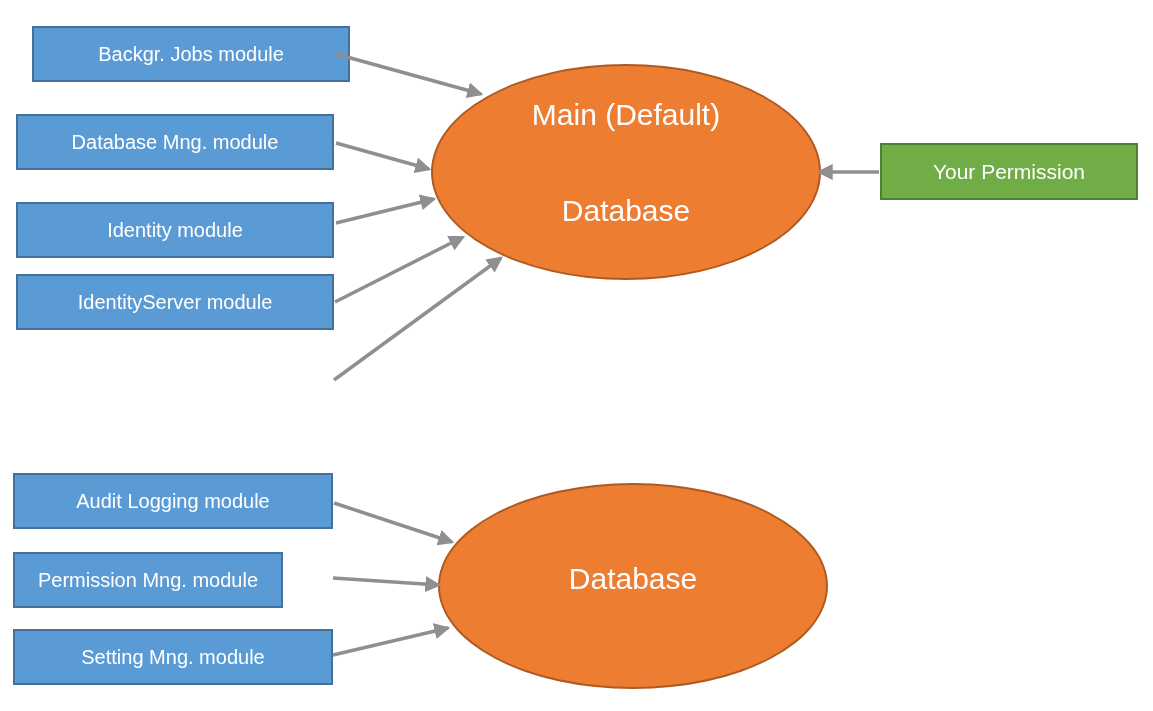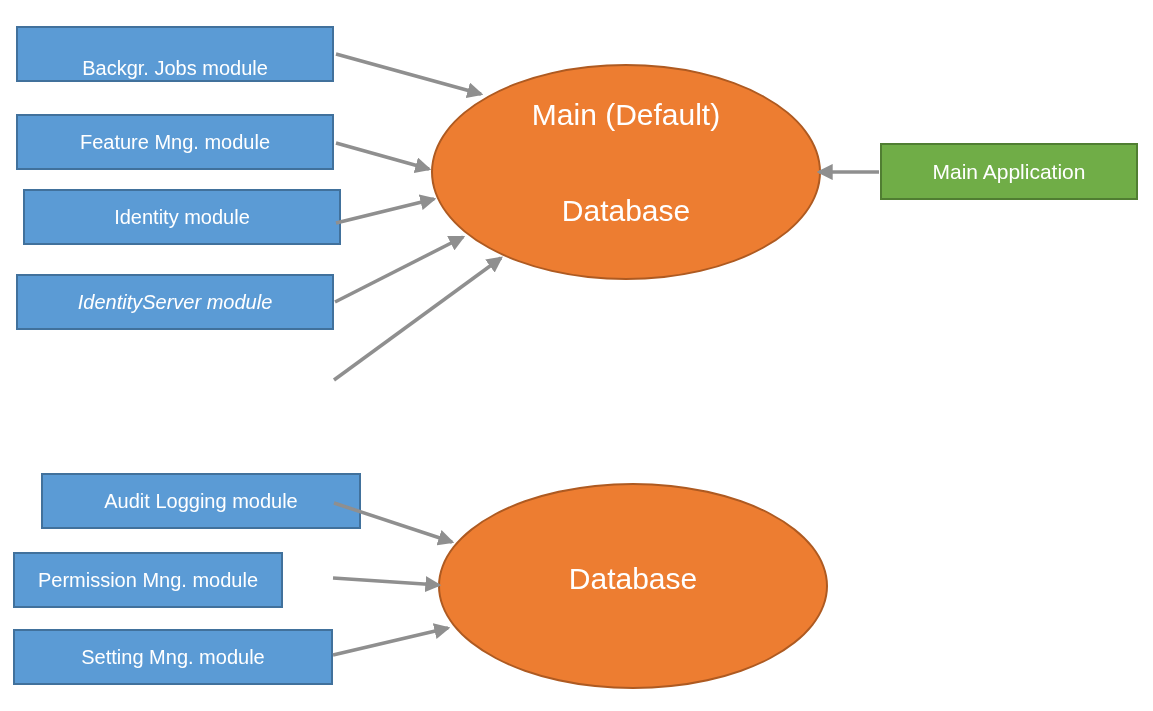--- a/index.html
+++ b/index.html
@@ -18,26 +18,26 @@
     background: #5B9BD5;
     border: 2px solid #41719C;
     box-sizing: border-box;
     color: #ffffff;
     font-size: 20px;
     display: flex;
     align-items: center;
     justify-content: center;
     text-align: center;
   }
-  .m1 { left: 16px; top: 26px; align-items: flex-end; }
+  .m1 { left: 32px; top: 26px; }
   .m2 { left: 16px; top: 114px; }
-  .m3 { left: 16px; top: 189px; margin-left: 7px; }
-  .m4 { left: 16px; top: 274px; font-style: italic; }
+  .m3 { left: 16px; top: 202px; }
+  .m4 { left: 16px; top: 274px; }
   .m5 { left: 13px; top: 352px; width: 322px; }
-  .m6 { left: 13px; top: 473px; width: 320px; margin-left: 28px; }
+  .m6 { left: 13px; top: 473px; width: 320px; }
   .m7 { left: 13px; top: 552px; width: 270px; }
   .m8 { left: 13px; top: 629px; width: 320px; }
 
   .db {
     position: absolute;
     background: #ED7D31;
     border: 2px solid #AE5A21;
     border-radius: 50%;
     box-sizing: border-box;
     color: #ffffff;
@@ -80,21 +80,21 @@
 </style>
 </head>
 <body>
 
 <div class="canvas">
 
   <div class="module m1">
     <span>Backgr. Jobs module</span>
   </div>
   <div class="module m2">
-    <span>Feature Mng. module</span>
+    <span>Database Mng. module</span>
   </div>
   <div class="module m3">
     <span>Identity module</span>
   </div>
   <div class="module m4">
     <span>IdentityServer module</span>
   </div>
 
   <div class="module m6">
     <span>Audit Logging module</span>
@@ -108,21 +108,21 @@
 
   <div class="db db1">
     <span class="db-line">Main (Default)</span>
     <span class="db-line">Database</span>
   </div>
   <div class="db db2">
     <span class="db-line">Database</span>
   </div>
 
   <div class="app">
-    <span>Main Application</span>
+    <span>Your Permission</span>
   </div>
 
   <svg class="arrow-layer" id="arrow-layer" width="1153" height="711" viewBox="0 0 1153 711" xmlns="http://www.w3.org/2000/svg">
     <defs>
       <marker id="ah" viewBox="0 0 10 10" refX="8.5" refY="5" markerWidth="4.6" markerHeight="4.6" orient="auto-start-reverse">
         <path id="ah-path" d="M0,0 L10,5 L0,10 z" fill="#8F8F8F"></path>
       </marker>
     </defs>
   <line x1="336" y1="54" x2="481" y2="94" stroke="#8F8F8F" marker-end="url(#ah)"></line>
       <line x1="336" y1="143" x2="429" y2="169" stroke="#8F8F8F" marker-end="url(#ah)"></line>

